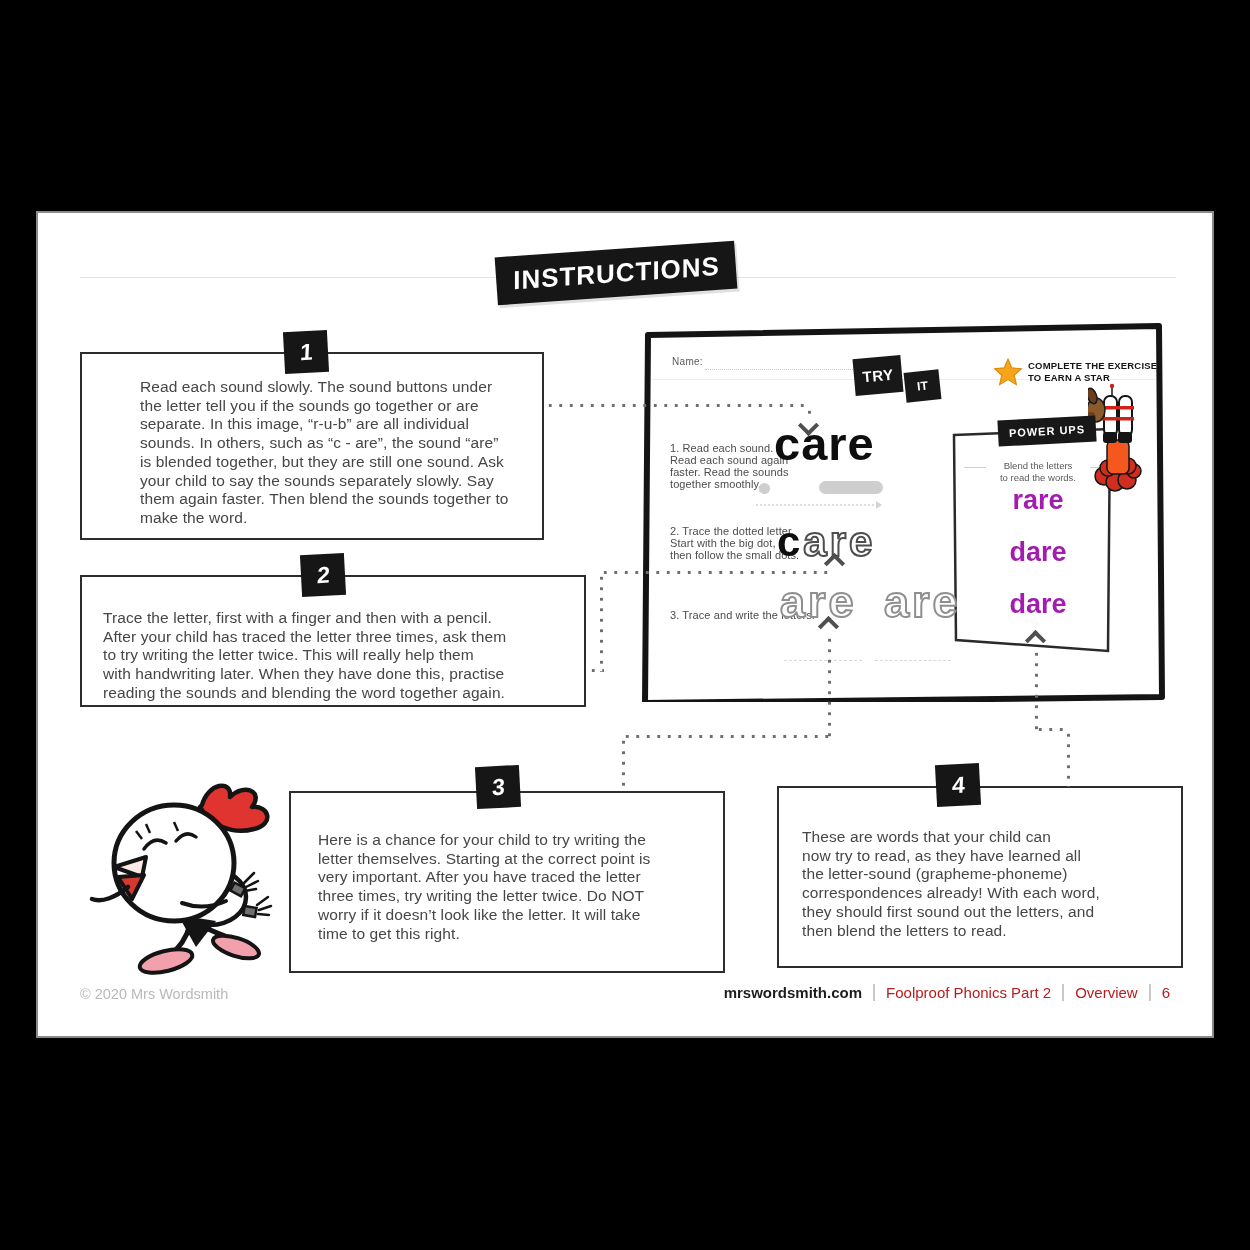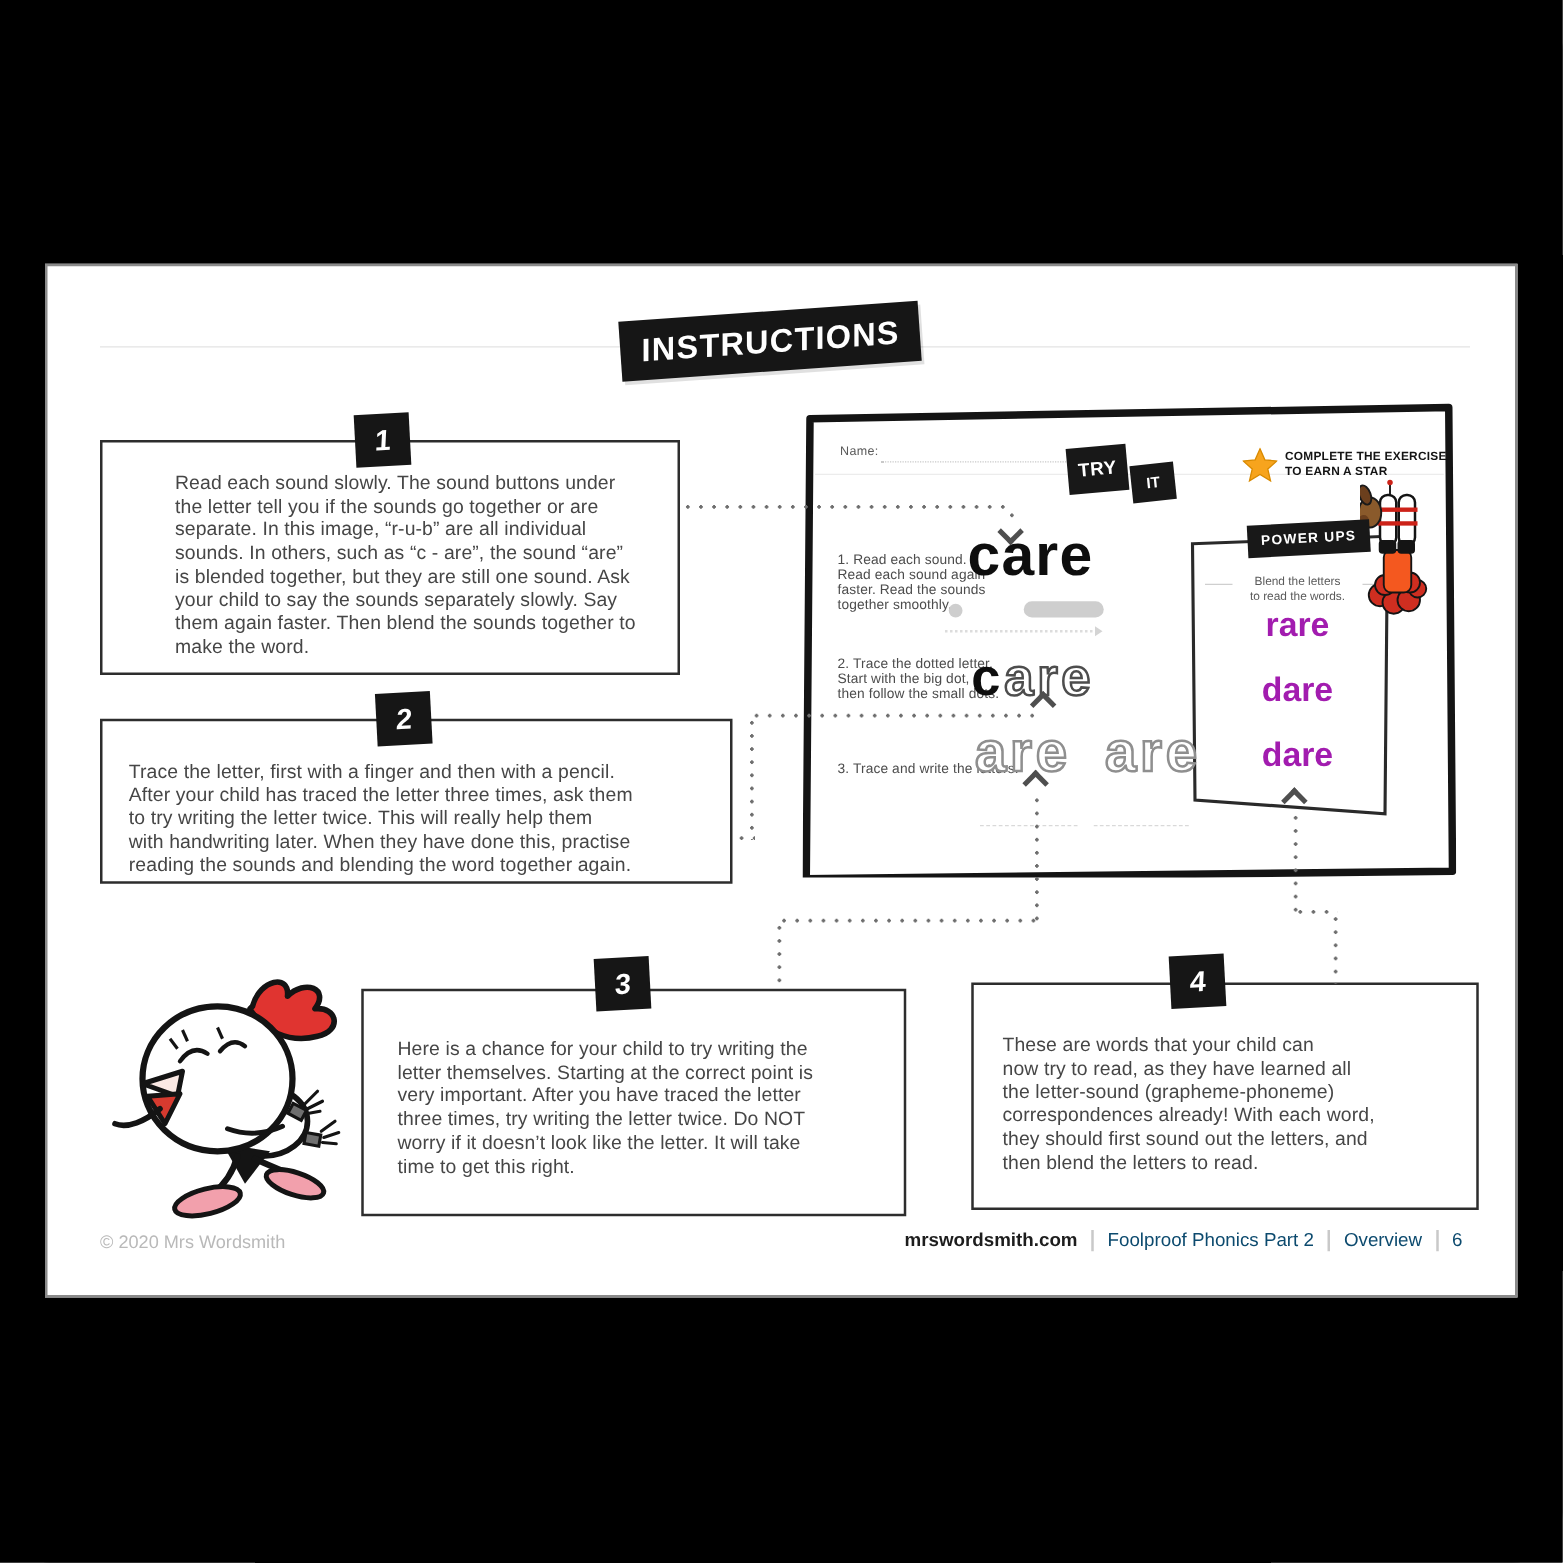--- a/index.html
+++ b/index.html
@@ -81,21 +81,21 @@
   #puBadge span{font-size:11px;letter-spacing:1px;}
   .pu-cap{position:absolute;left:330px;top:138px;width:132px;text-align:center;white-space:pre-line;
     font-size:9.5px;line-height:12px;color:#5a5a5a;}
   .pu-capline{position:absolute;top:145px;width:22px;height:1px;background:#cfcfcf;}
   .pu-word{position:absolute;left:330px;width:132px;text-align:center;font-size:27px;font-weight:800;color:#a21caf;}
 
   
   .foot-left{position:absolute;left:42px;top:773px;font-size:14.5px;color:#b9b9b9;}
   .foot-right{position:absolute;right:42px;top:771px;display:flex;align-items:center;}
   .foot-right .site{font-weight:800;color:#1d1d1d;font-size:15px;}
-  .foot-right .item{color:#0c4a6e;font-size:15px;}
+  .foot-right .item{color:#b91c1c;font-size:15px;}
   .foot-div{width:2px;height:17px;background:#c9c9c9;margin:0 11px;}
 
   .mascot{position:absolute;left:44px;top:562px;z-index:2;}
 </style>
 </head>
 <body>
 
 <div id="canvas">
   <div id="page">
 

